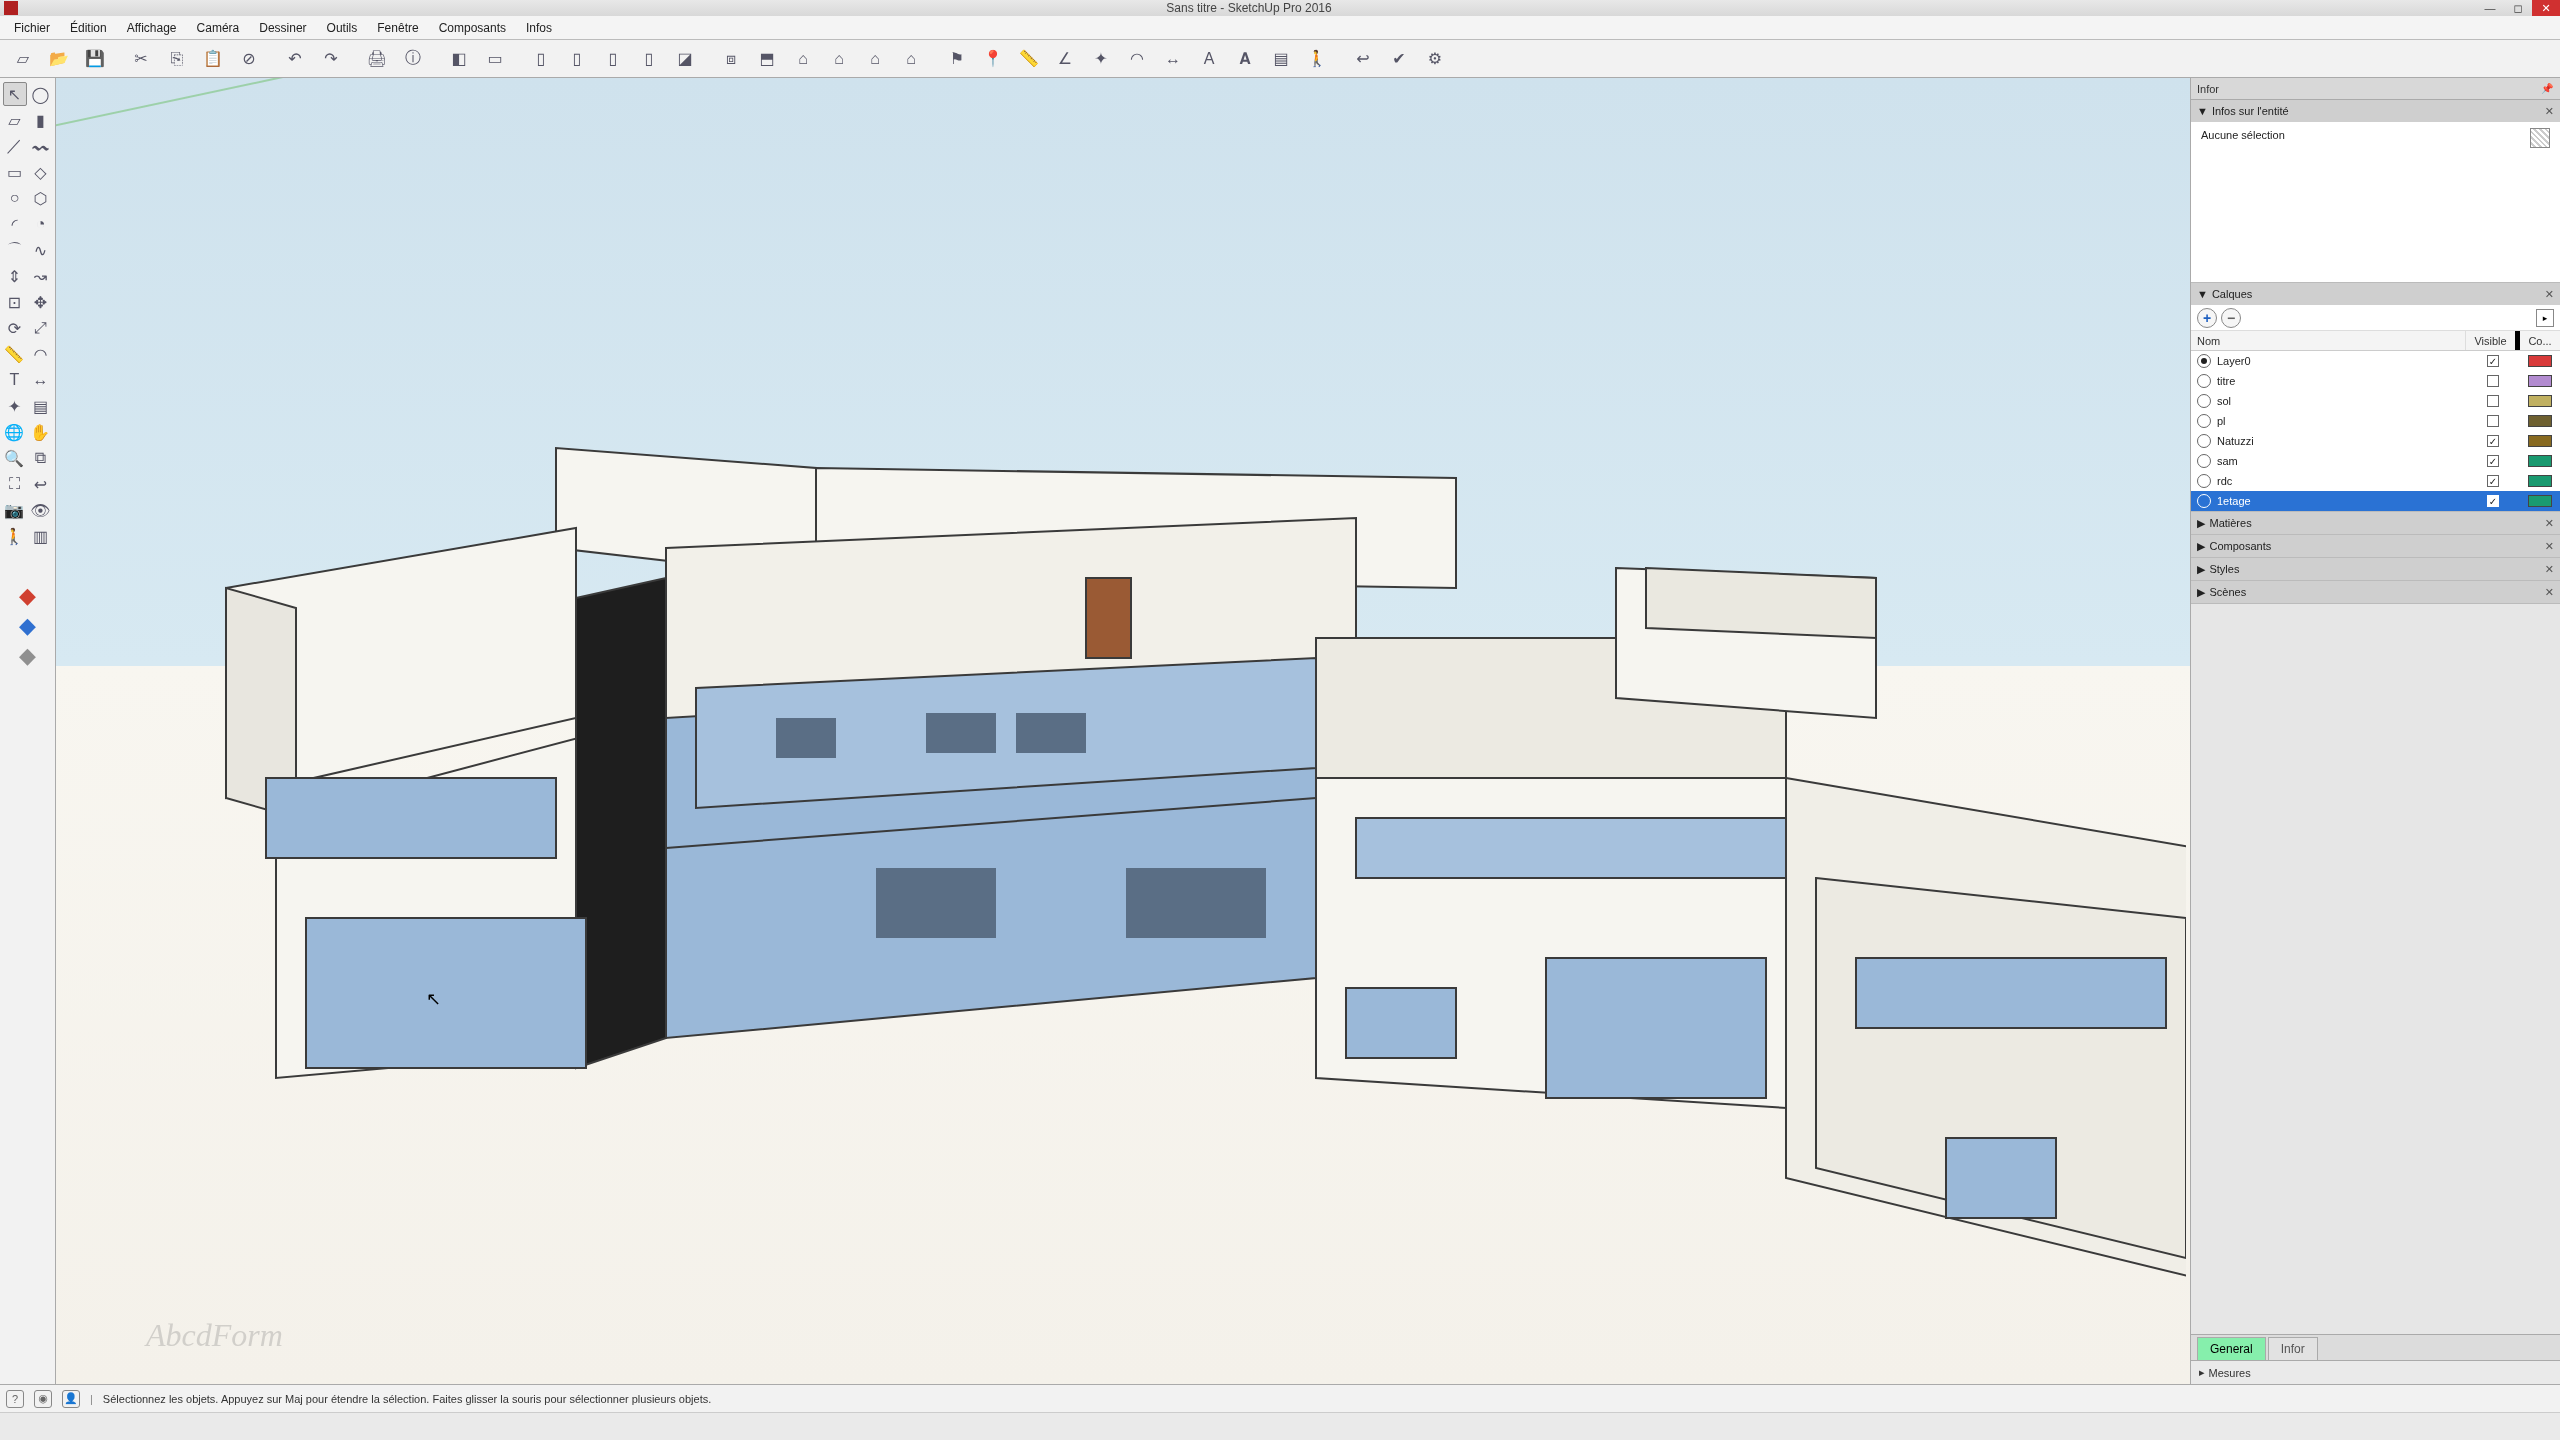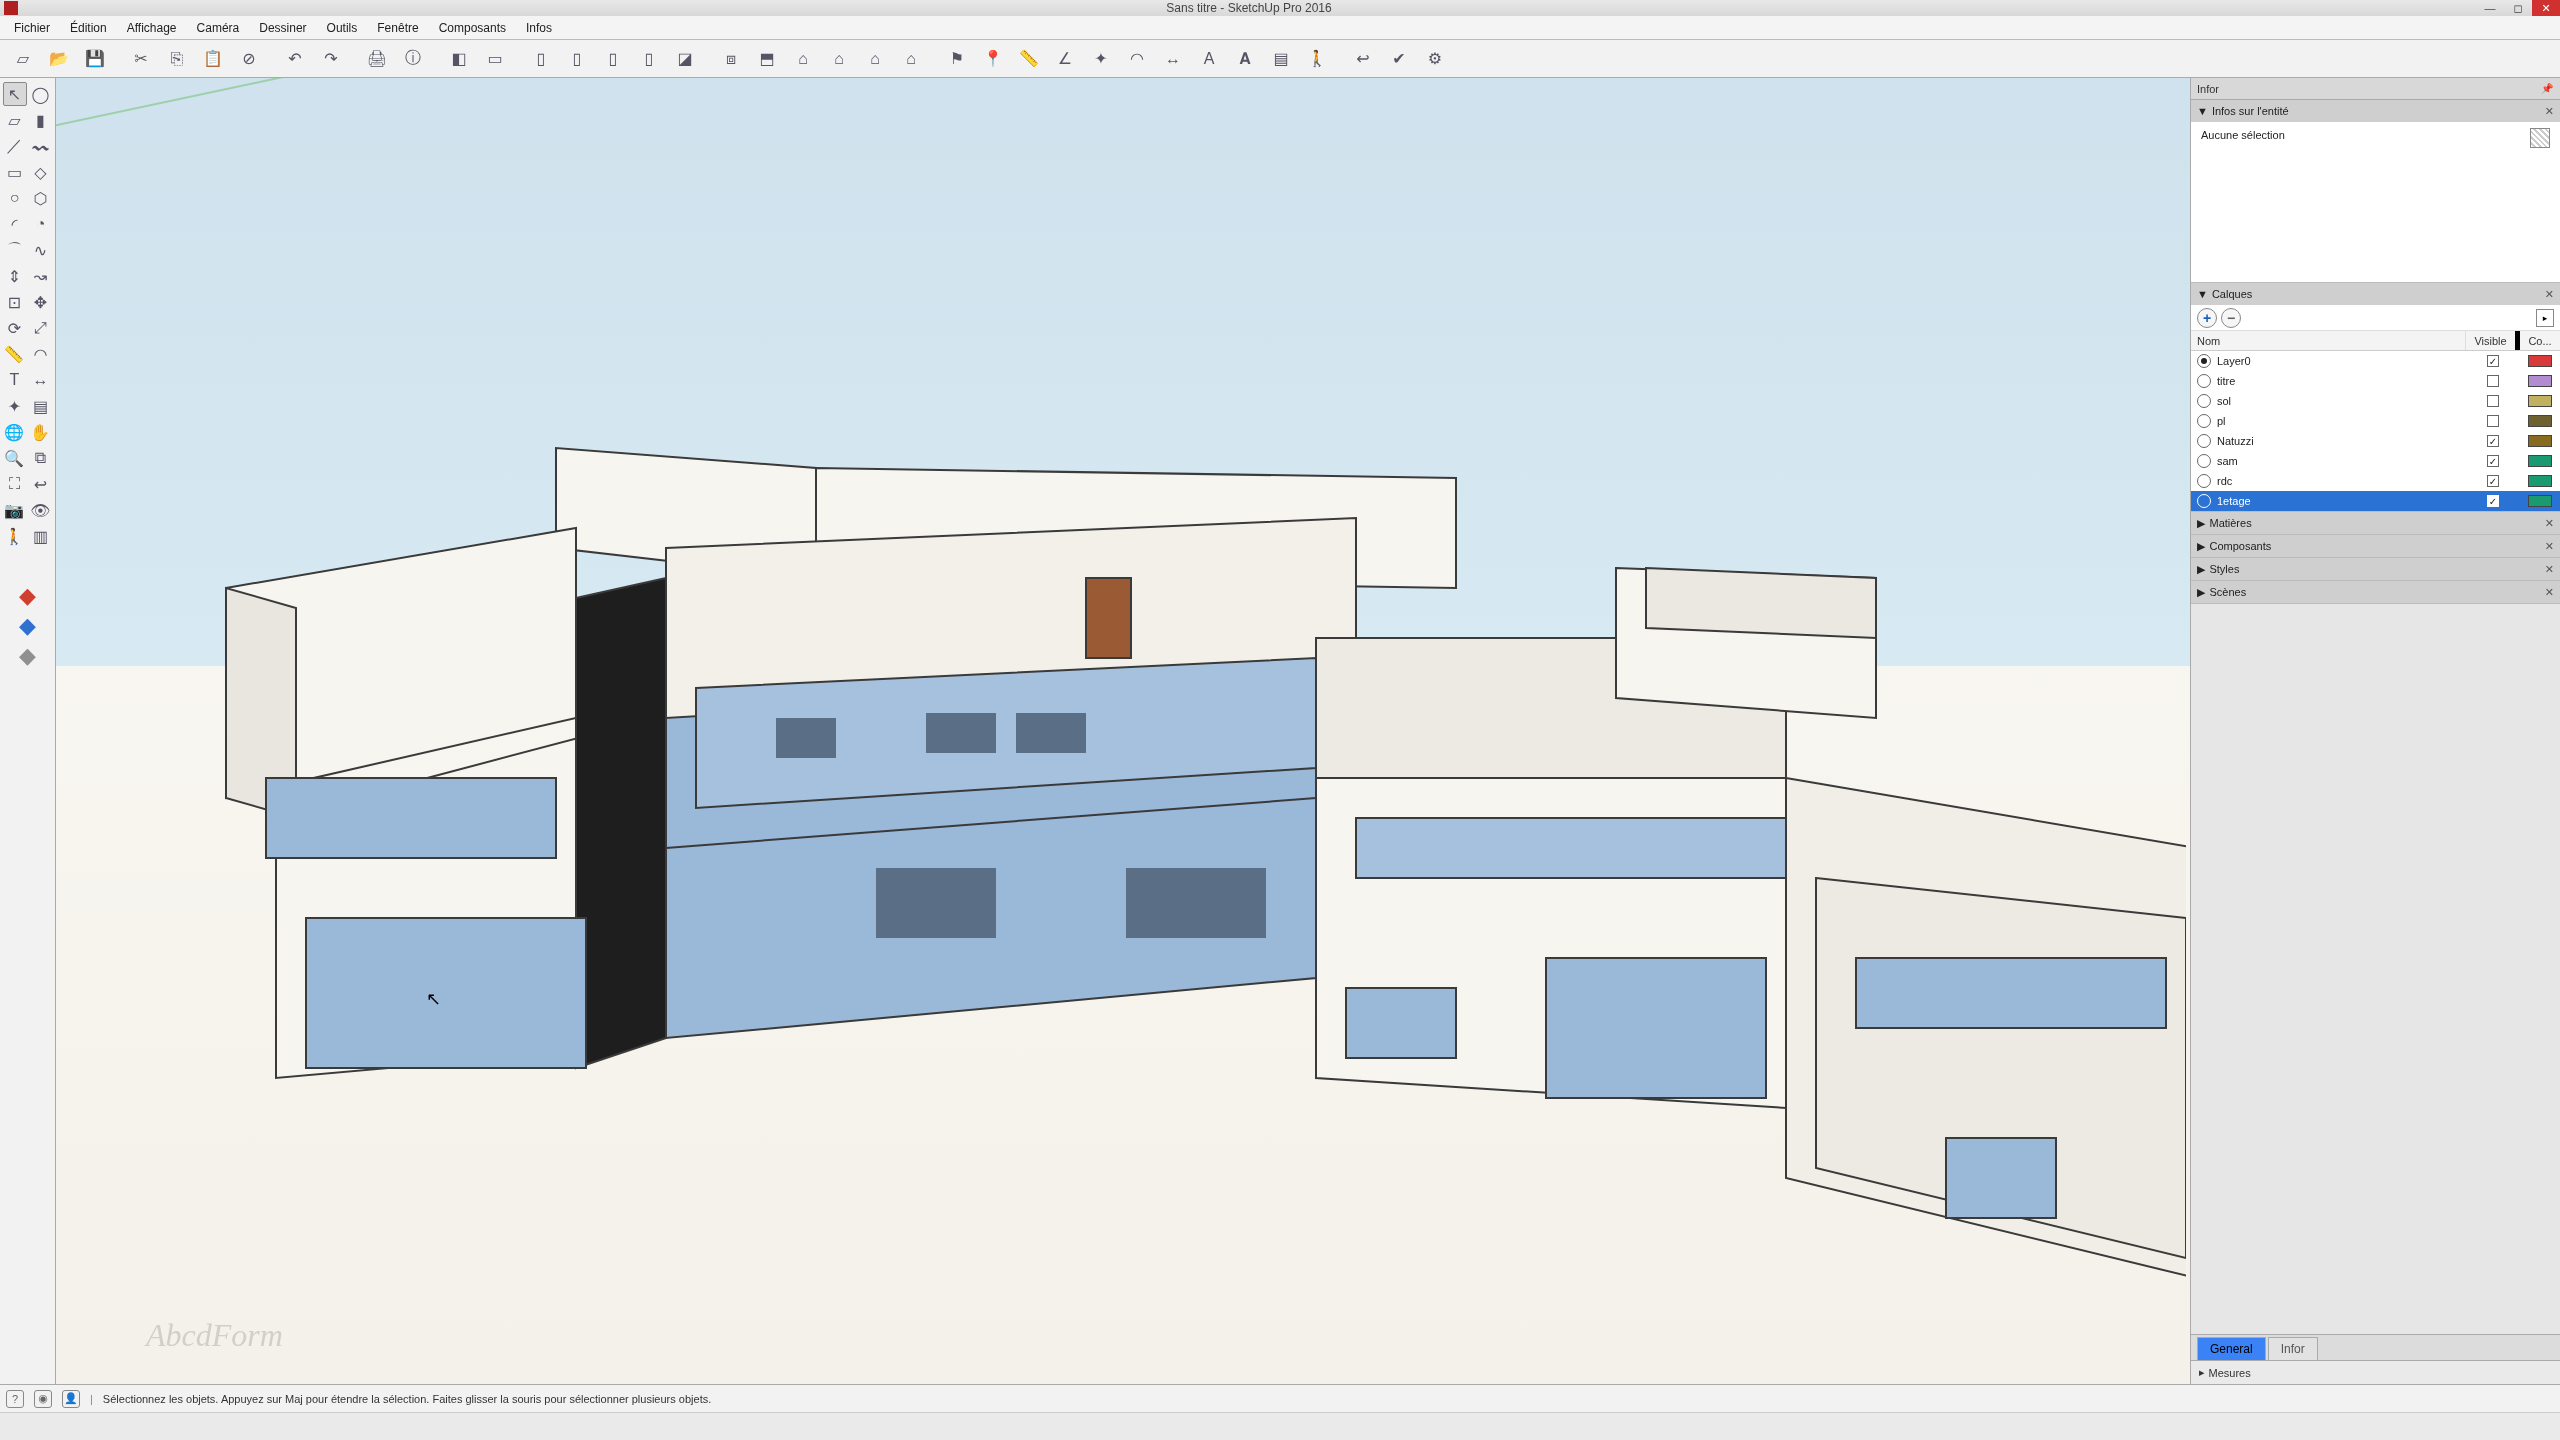--- a/index.html
+++ b/index.html
@@ -63,21 +63,21 @@
 .layerrow .chk { width: 12px; height: 12px; border: 1px solid #666; background: #fff; display:flex; align-items:center; justify-content:center; font-size: 10px; color: #222; }
 .layerrow.sel .chk { border-color: #fff; }
 .layerrow .sw { width: 40px; display:flex; justify-content:center; }
 .layerrow .swbox { width: 24px; height: 12px; border: 1px solid #444; }
 
 
 .tray .spacer { flex: 1; background: #e6e6e6; }
 
 
 .traytabs { height: 26px; background: #dcdcdc; border-top: 1px solid #aaa; display: flex; align-items:flex-end; padding-left: 6px; gap: 2px; }
-.traytab { padding: 4px 12px; background: #3b82f6; border: 1px solid #aaa; border-bottom: none; font-size: 12px; }
+.traytab { padding: 4px 12px; background: #86efac; border: 1px solid #aaa; border-bottom: none; font-size: 12px; }
 .traytab.inactive { background: #e2e2e2; color: #555; }
 .measures { height: 24px; background: #eaeaea; border-top: 1px solid #aaa; display: flex; align-items: center; padding: 0 8px; font-size: 12px; color: #333; }
 
 
 .statusbar { height: 28px; background: #f2f2f2; border-top: 1px solid #aaa; display: flex; align-items: center; padding: 0 6px; gap: 10px; font-size: 12px; color: #333; }
 .statusbar .sicon { width: 18px; height: 18px; border: 1px solid #888; border-radius: 3px; display:flex; align-items:center; justify-content:center; font-size: 11px; color:#666; }
 
 .bottomspacer { height: 28px; background: #eaeaea; border-top: 1px solid #ccc; }
 
 

